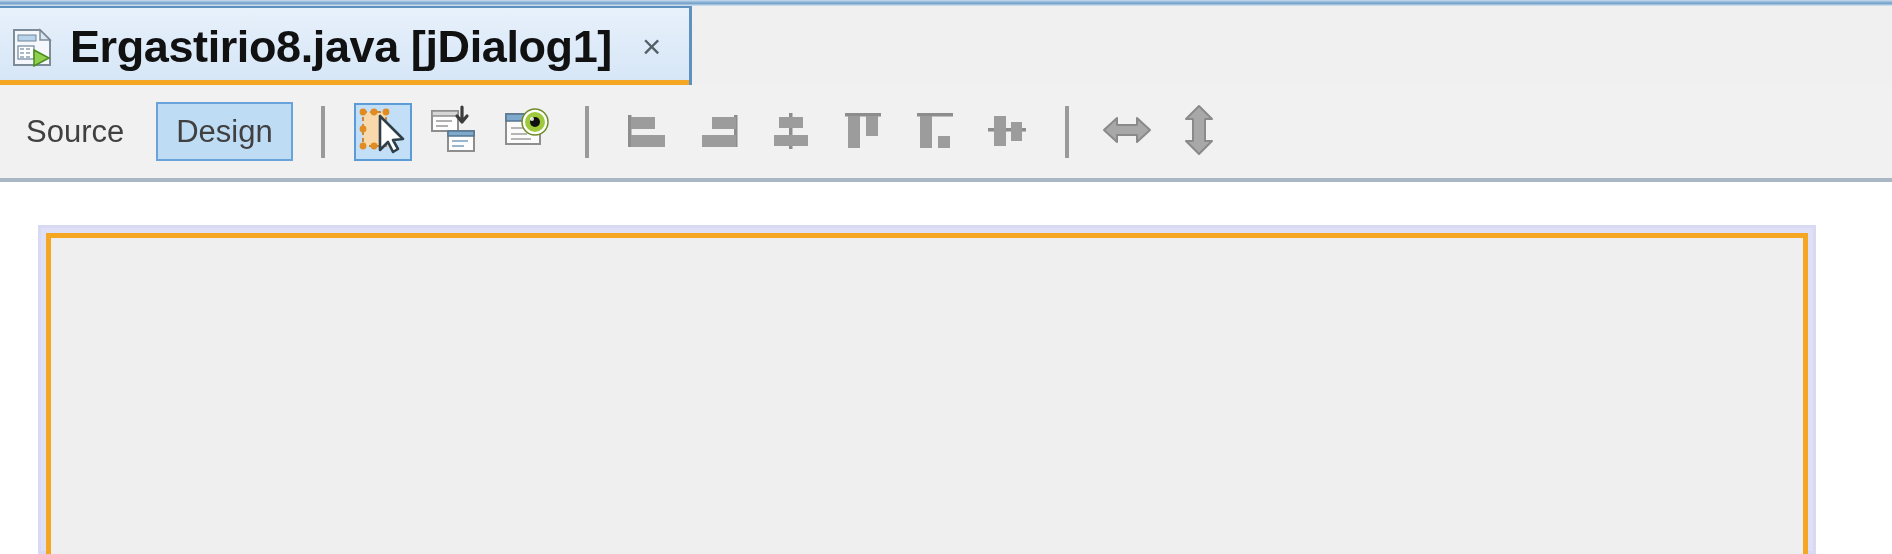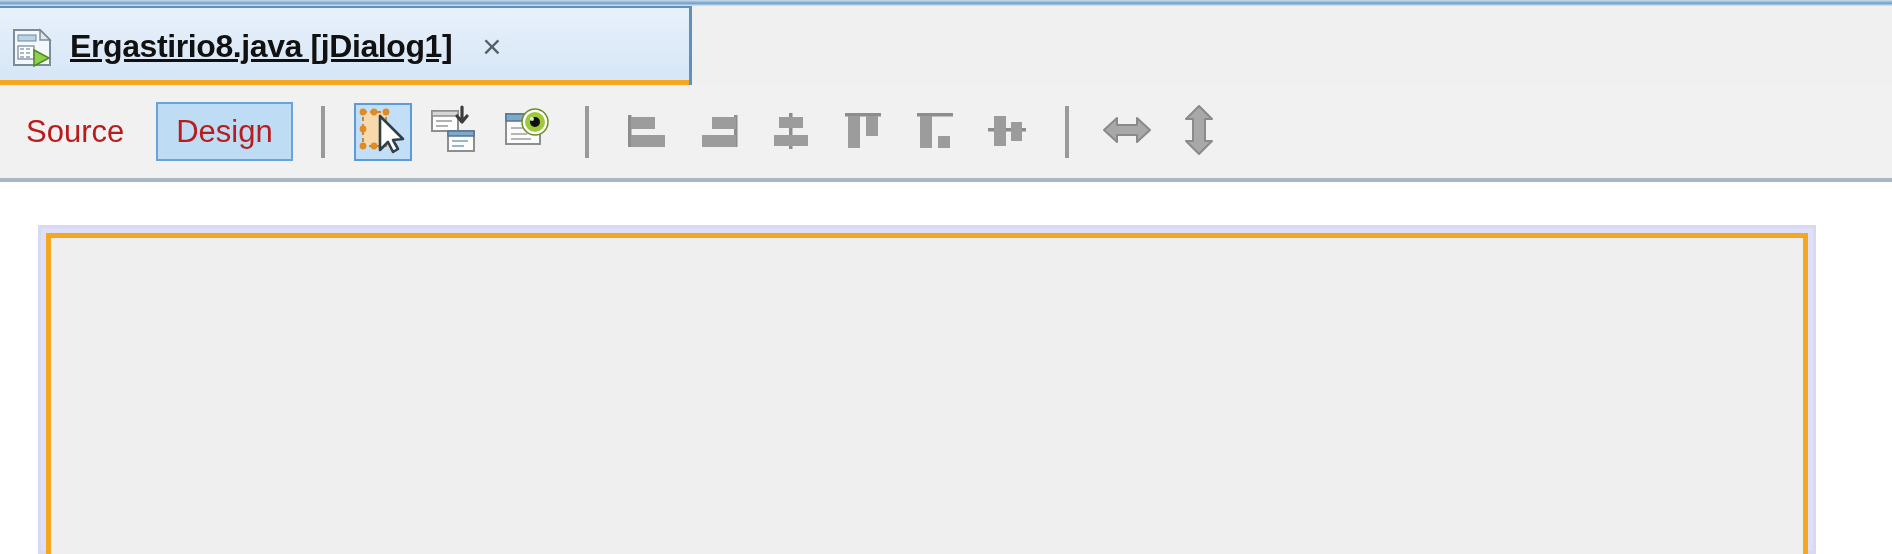--- a/index.html
+++ b/index.html
@@ -53,26 +53,25 @@
   }
   .tab-file-icon {
     width: 46px;
     height: 46px;
     margin-left: 10px;
     margin-right: 14px;
     position: relative;
     flex: 0 0 auto;
   }
   .tab-label {
-    font-size: 32px;
+    font-size: 45px;
     font-weight: bold;
     color: #111111;
     letter-spacing: -0.4px;
     white-space: nowrap;
-    text-decoration: underline;
   }
   .tab-close {
     margin-left: 30px;
     font-size: 33px;
     color: #555f66;
     font-weight: 500;
     line-height: 1;
     cursor: pointer;
   }
 
@@ -83,21 +82,21 @@
     width: 1892px;
     height: 97px;
     background: #f1f1f1;
     border-bottom: 4px solid #a9b6c4;
     box-sizing: border-box;
     display: flex;
     align-items: center;
   }
   .view-btn {
     font-size: 31px;
-    color: #b91c1c;
+    color: #404040;
     padding: 12px 18px;
     margin: 0 6px;
     cursor: pointer;
     white-space: nowrap;
     border: 2px solid transparent;
     box-sizing: border-box;
     line-height: 1;
   }
   .view-btn.selected {
     background: #bfdcf5;

